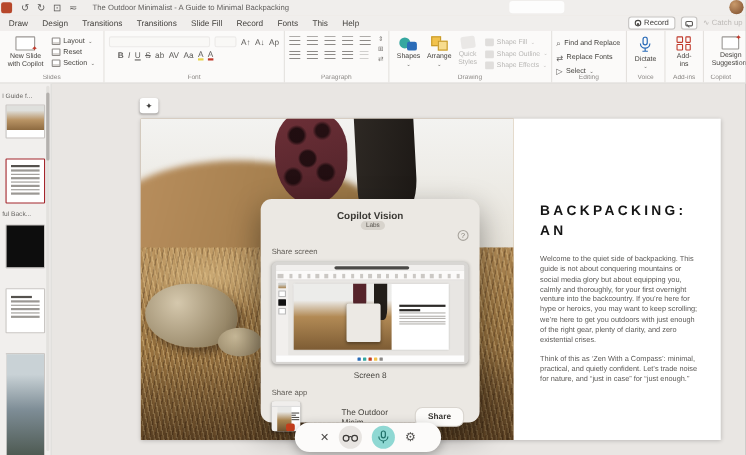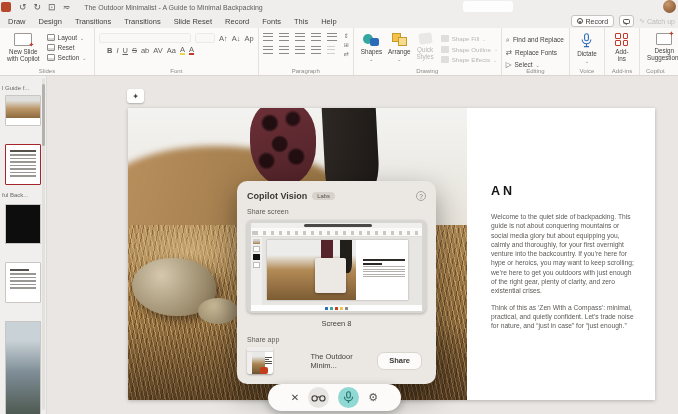--- a/index.html
+++ b/index.html
@@ -148,21 +148,21 @@
                 background:linear-gradient(transparent, rgba(35,20,8,.38)); }
 
   .slide-text { position:absolute; left:339px; top:0; width:188px; height:292px; background:#fff; padding:74px 20px 0 24px; }
   .s-head { font-size:12.5px; font-weight:bold; letter-spacing:3px; color:#151515; line-height:19px; white-space:nowrap; }
   .s-para { margin-top:11px; font-size:6.7px; line-height:9.3px; color:#5c5a57; }
   .s-para + .s-para { margin-top:7px; }
 
   
   .cv { position:absolute; left:237px; top:181px; width:199px; height:203px; background:#ebe8e3; border-radius:10px;
         box-shadow:0 10px 28px rgba(0,0,0,.38); z-index:10; padding:10px 10px 0 10px; }
-  .cv-head { display:flex; align-items:center; }
+  .cv-head { display:flex; align-items:center;flex-direction:column; }
   .cv-title { font-size:9px; font-weight:bold; color:#3a3834; }
   .cv-badge { margin-left:5px; font-size:5.8px; color:#55514b; background:#d7d3cc; border-radius:6px; padding:1px 5px; }
   .cv-help { margin-left:auto; width:10px; height:10px; border:1px solid #a8a49d; border-radius:50%;
              font-size:6.5px; color:#7d7970; display:flex; align-items:center; justify-content:center; }
   .cv-sub { margin-top:7px; font-size:7px; color:#5f5b55; }
   .cv-screen { margin-top:5px; width:179px; height:93px; background:#d8d6d3; border-radius:5px; overflow:hidden;
                box-shadow:0 1px 3px rgba(0,0,0,.25); position:relative; cursor:default; }
   .cv-caption { margin-top:6px; text-align:center; font-size:7.5px; color:#45423d; }
   .cv-sub2 { margin-top:8px; font-size:7px; color:#5f5b55; }
   .cv-approw { margin-top:4px; display:flex; align-items:center; }
@@ -230,21 +230,21 @@
     <div class="search-remnant"></div>
     <div class="avatar"></div>
   </div>
 
   <div class="menubar">
     <div class="menu-items">
       <span>Draw</span>
       <span>Design</span>
       <span>Transitions</span>
       <span>Transitions</span>
-      <span>Slide Reset</span>
+      <span>Slide Fill</span>
       <span>Record</span>
       <span>Fonts</span>
       <span>This</span>
       <span>Help</span>
     </div>
     <div class="menu-right">
       <div class="record-btn">
         <span class="rec-dot"></span>
         <span>Record</span>
       </div>
@@ -473,20 +473,21 @@
       <div class="hill"></div>
       <div class="ground"></div>
       <div class="rock"></div>
       <div class="rock2"></div>
       <div class="boot-raised"></div>
       <div class="leg-right"></div>
       <div class="boot-right"></div>
       <div class="photo-fade"></div>
     </div>
     <div class="slide-text">
+      <div class="s-head">BACKPACKING:</div>
       <div class="s-head">AN</div>
       <div class="s-para">Welcome to the quiet side of backpacking. This guide is not about conquering mountains or social media glory but about equipping you, calmly and thoroughly, for your first overnight venture into the backcountry. If you’re here for hype or heroics, you may want to keep scrolling; we’re here to get you outdoors with just enough of the right gear, plenty of clarity, and zero existential crises.</div>
       <div class="s-para">Think of this as ‘Zen With a Compass’: minimal, practical, and quietly confident. Let’s trade noise for nature, and “just in case” for “just enough.”</div>
     </div>
   </div>
 
   <div class="cv">
     <div class="cv-head">
       <span class="cv-title">Copilot Vision</span>
       <span class="cv-badge">Labs</span>

